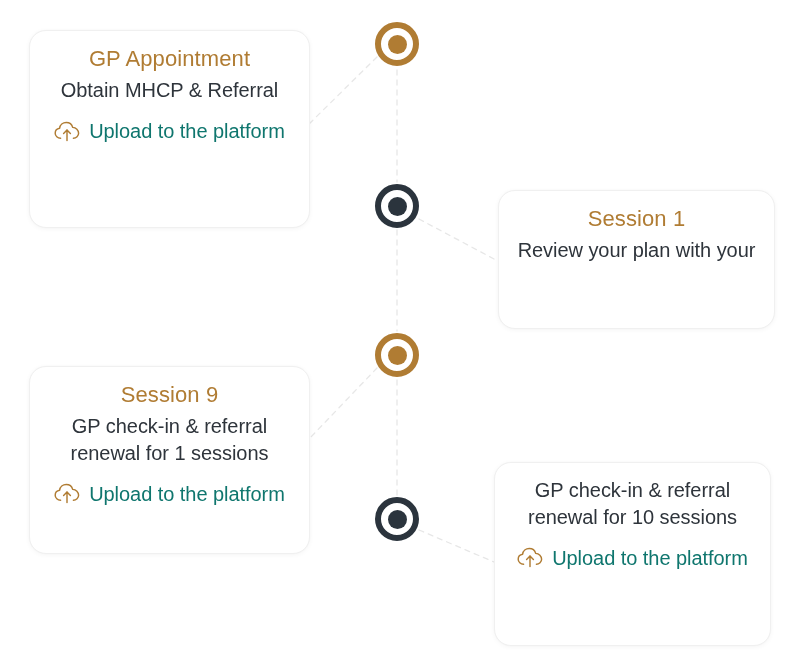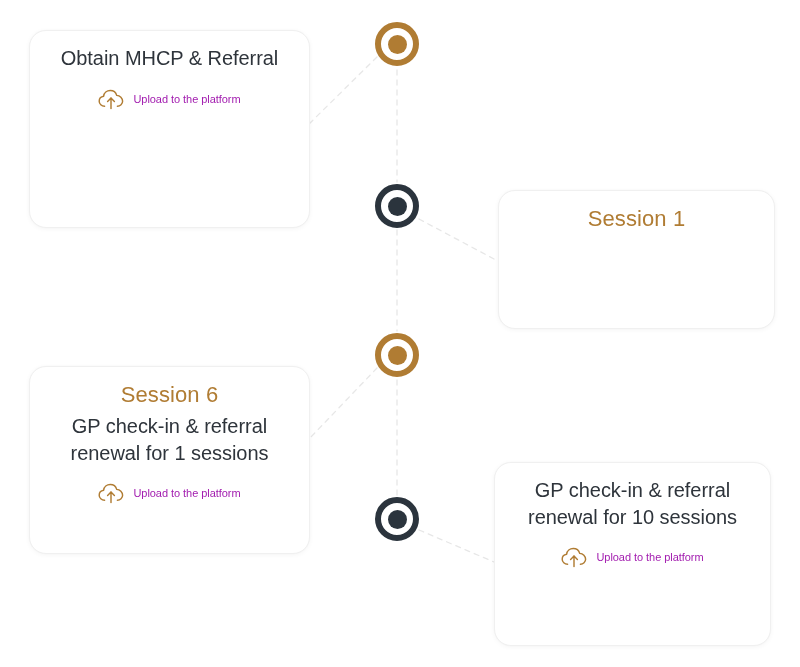--- a/index.html
+++ b/index.html
@@ -45,22 +45,22 @@
   }
   .upload-row{
     display:flex;
     align-items:center;
     justify-content:center;
     gap:9px;
     margin-top:17px;
   }
   .upload-row .cloud{flex:0 0 auto;display:block;}
   .upload-label{
-    color:#a21caf;
-    font-size:11px;
+    color:#0f766e;
+    font-size:20px;
     font-weight:400;
     line-height:1;
     letter-spacing:-0.05px;
     white-space:nowrap;
   }
 
   
   #card-gp      {left:29px;  top:30px;  width:281px; height:198px;}
   #card-s1      {left:498px; top:190px; width:277px; height:139px;}
   #card-s5      {left:29px;  top:366px; width:281px; height:188px;}
@@ -127,37 +127,39 @@
       <div class="core"></div>
     </div>
   </div>
   <div class="marker dark" id="dot-4">
     <div class="ring">
       <div class="core"></div>
     </div>
   </div>
 
   <div class="card" id="card-gp">
+    <p class="card-title">GP Appointment</p>
     <p class="card-body">Obtain MHCP &amp; Referral</p>
     <div class="upload-row">
       <svg class="cloud" width="26" height="21" viewBox="0 0 26 21" fill="none">
         <path d="M6.6 17.2C3.6 17.2 1.2 14.95 1.2 12.15C1.2 9.65 3.1 7.55 5.65 7.18C6.05 4.0 8.85 1.55 12.25 1.55C15.35 1.55 17.95 3.6 18.7 6.35C22.0 6.5 24.6 9.1 24.6 12.3C24.6 15.0 22.15 17.2 19.4 17.2" stroke="#b07c33" stroke-width="1.45" stroke-linecap="round" stroke-linejoin="round"></path>
         <path d="M13 19.6V9.3" stroke="#b07c33" stroke-width="1.45" stroke-linecap="round"></path>
         <path d="M9.6 12.4L13 9.0L16.4 12.4" stroke="#b07c33" stroke-width="1.45" stroke-linecap="round" stroke-linejoin="round"></path>
       </svg>
       <span class="upload-label">Upload to the platform</span>
     </div>
   </div>
 
   <div class="card" id="card-s1">
     <p class="card-title">Session 1</p>
+    <p class="card-body">Review your plan with your</p>
   </div>
 
   <div class="card" id="card-s5">
-    <p class="card-title">Session 6</p>
+    <p class="card-title">Session 9</p>
     <p class="card-body">GP check-in &amp; referral</p>
     <p class="card-body">renewal for 1 sessions</p>
     <div class="upload-row">
       <svg class="cloud" width="26" height="21" viewBox="0 0 26 21" fill="none">
         <path d="M6.6 17.2C3.6 17.2 1.2 14.95 1.2 12.15C1.2 9.65 3.1 7.55 5.65 7.18C6.05 4.0 8.85 1.55 12.25 1.55C15.35 1.55 17.95 3.6 18.7 6.35C22.0 6.5 24.6 9.1 24.6 12.3C24.6 15.0 22.15 17.2 19.4 17.2" stroke="#b07c33" stroke-width="1.45" stroke-linecap="round" stroke-linejoin="round"></path>
         <path d="M13 19.6V9.3" stroke="#b07c33" stroke-width="1.45" stroke-linecap="round"></path>
         <path d="M9.6 12.4L13 9.0L16.4 12.4" stroke="#b07c33" stroke-width="1.45" stroke-linecap="round" stroke-linejoin="round"></path>
       </svg>
       <span class="upload-label">Upload to the platform</span>
     </div>

